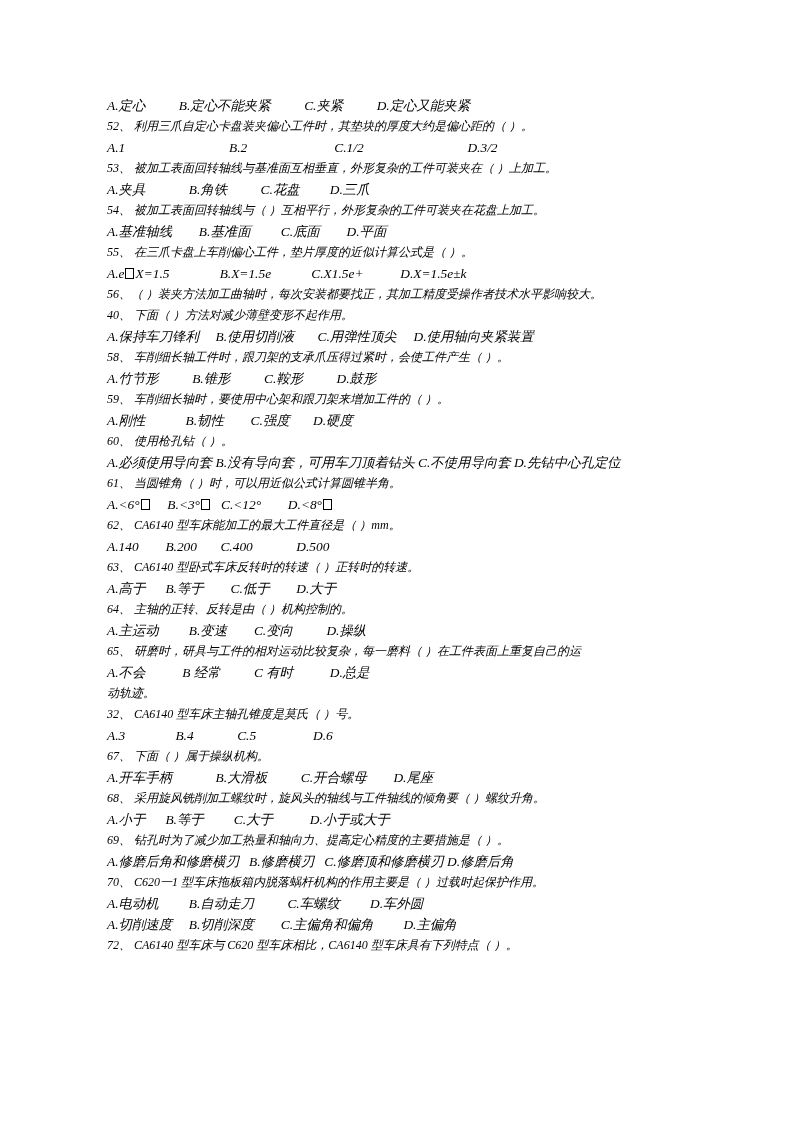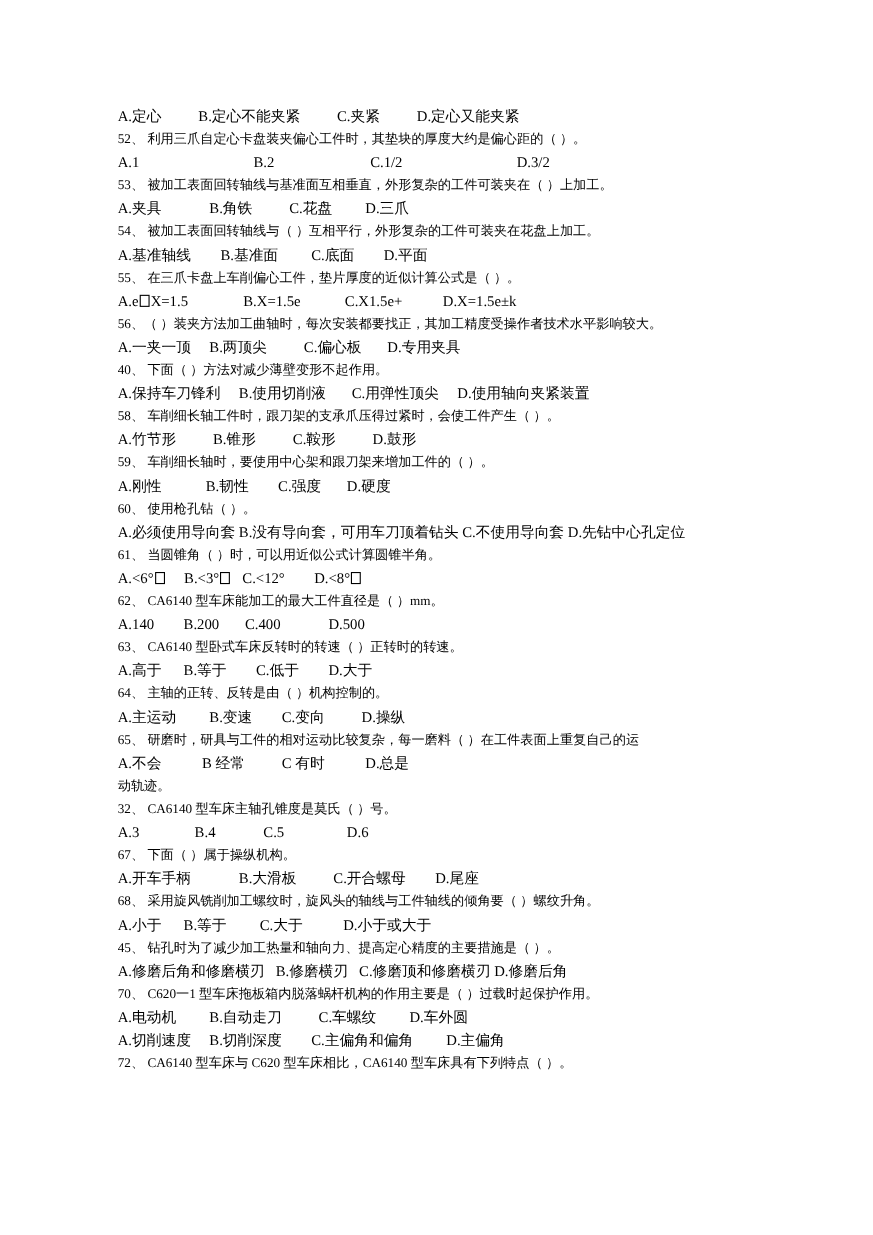--- a/index.html
+++ b/index.html
@@ -15,20 +15,21 @@
     font-family: "Liberation Serif", "DejaVu Serif", serif;
     color: #000000;
   }
   #page {
     position: relative;
     width: 794px;
     height: 1123px;
     background: #ffffff;
     box-sizing: border-box;
     padding: 95px 112px 0 107px;
+    font-style: italic;
   }
   .doc-body {
     width: 577px;
   }
   
   .line {
     font-size: 13.4px;
     line-height: 21px;
     height: 21px;
     white-space: pre;
@@ -67,21 +68,20 @@
       <div class="line opt-line">A.定心          B.定心不能夹紧          C.夹紧          D.定心又能夹紧</div>
       <div class="line q-line">52、 利用三爪自定心卡盘装夹偏心工件时，其垫块的厚度大约是偏心距的（ ）。</div>
       <div class="line opt-line">A.1                               B.2                          C.1/2                               D.3/2</div>
       <div class="line q-line">53、 被加工表面回转轴线与基准面互相垂直，外形复杂的工件可装夹在（ ）上加工。</div>
       <div class="line opt-line">A.夹具             B.角铁          C.花盘         D.三爪</div>
       <div class="line q-line">54、 被加工表面回转轴线与（ ）互相平行，外形复杂的工件可装夹在花盘上加工。</div>
       <div class="line opt-line">A.基准轴线        B.基准面         C.底面        D.平面</div>
       <div class="line q-line">55、 在三爪卡盘上车削偏心工件，垫片厚度的近似计算公式是（ ）。</div>
       <div class="line opt-line">A.e<span class="tofu"></span>X=1.5               B.X=1.5e            C.X1.5e+           D.X=1.5e±k</div>
       <div class="line q-line">56、（ ）装夹方法加工曲轴时，每次安装都要找正，其加工精度受操作者技术水平影响较大。</div>
-      <div class="line opt-line">A.一夹一顶     B.两顶尖          C.偏心板       D.专用夹具</div>
       <div class="line q-line">40、 下面（ ）方法对减少薄壁变形不起作用。</div>
       <div class="line opt-line">A.保持车刀锋利     B.使用切削液       C.用弹性顶尖     D.使用轴向夹紧装置</div>
       <div class="line q-line">58、 车削细长轴工件时，跟刀架的支承爪压得过紧时，会使工件产生（ ）。</div>
       <div class="line opt-line">A.竹节形          B.锥形          C.鞍形          D.鼓形</div>
       <div class="line q-line">59、 车削细长轴时，要使用中心架和跟刀架来增加工件的（ ）。</div>
       <div class="line opt-line">A.刚性            B.韧性        C.强度       D.硬度</div>
       <div class="line q-line">60、 使用枪孔钻（ ）。</div>
       <div class="line opt-line">A.必须使用导向套 B.没有导向套，可用车刀顶着钻头 C.不使用导向套 D.先钻中心孔定位</div>
       <div class="line q-line">61、 当圆锥角（ ）时，可以用近似公式计算圆锥半角。</div>
       <div class="line opt-line">A.&lt;6°<span class="tofu"></span>     B.&lt;3°<span class="tofu"></span>   C.&lt;12°        D.&lt;8°<span class="tofu"></span></div>
@@ -93,20 +93,20 @@
       <div class="line opt-line">A.主运动         B.变速        C.变向          D.操纵</div>
       <div class="line q-line">65、 研磨时，研具与工件的相对运动比较复杂，每一磨料（ ）在工件表面上重复自己的运</div>
       <div class="line opt-line">A.不会           B 经常          C 有时           D.总是</div>
       <div class="line q-line">动轨迹。</div>
       <div class="line q-line">32、 CA6140 型车床主轴孔锥度是莫氏（ ）号。</div>
       <div class="line opt-line">A.3               B.4             C.5                 D.6</div>
       <div class="line q-line">67、 下面（ ）属于操纵机构。</div>
       <div class="line opt-line">A.开车手柄             B.大滑板          C.开合螺母        D.尾座</div>
       <div class="line q-line">68、 采用旋风铣削加工螺纹时，旋风头的轴线与工件轴线的倾角要（ ）螺纹升角。</div>
       <div class="line opt-line">A.小于      B.等于         C.大于           D.小于或大于</div>
-      <div class="line q-line">45、 钻孔时为了减少加工热量和轴向力、提高定心精度的主要措施是（ ）。</div>
+      <div class="line q-line">69、 钻孔时为了减少加工热量和轴向力、提高定心精度的主要措施是（ ）。</div>
       <div class="line opt-line">A.修磨后角和修磨横刃   B.修磨横刃   C.修磨顶和修磨横刃 D.修磨后角</div>
       <div class="line q-line">70、 C620一1 型车床拖板箱内脱落蜗杆机构的作用主要是（ ）过载时起保护作用。</div>
       <div class="line opt-line">A.电动机         B.自动走刀          C.车螺纹         D.车外圆</div>
       <div class="line opt-line">A.切削速度     B.切削深度        C.主偏角和偏角         D.主偏角</div>
       <div class="line q-line">72、 CA6140 型车床与 C620 型车床相比，CA6140 型车床具有下列特点（ ）。</div>
     </div>
 </div>
 
 </body></html>

